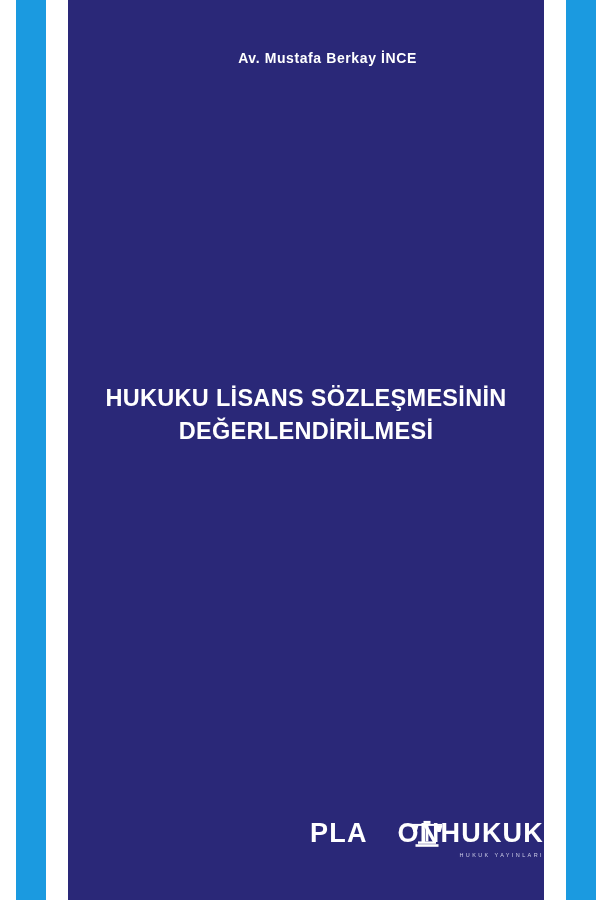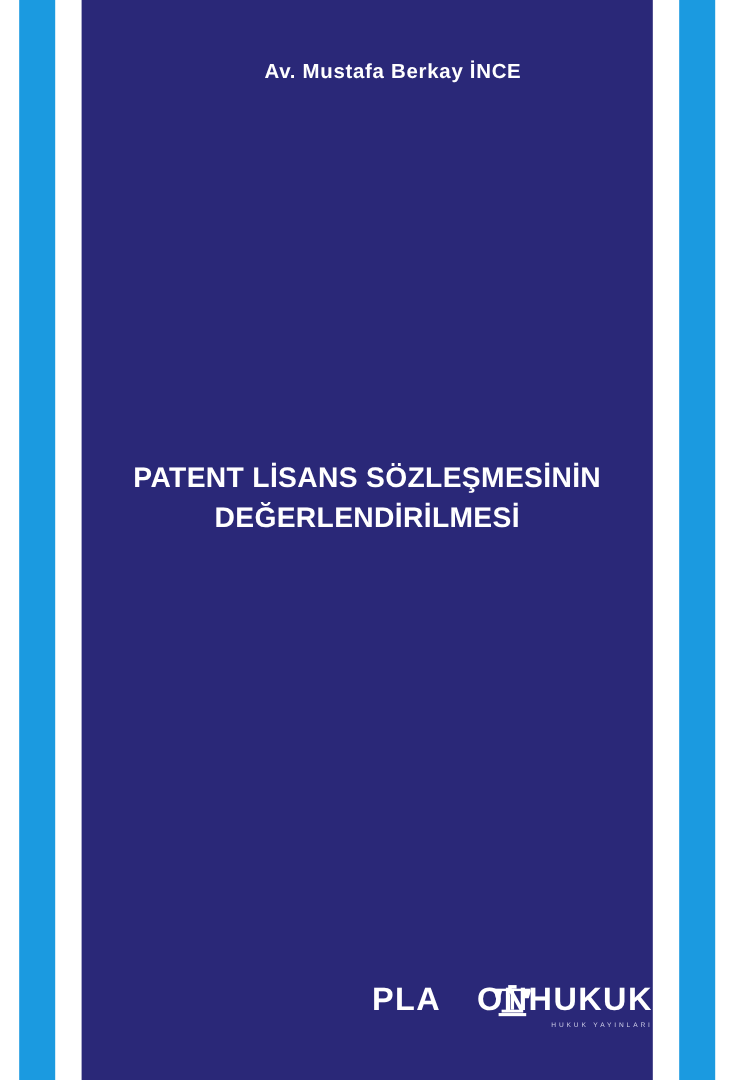--- a/index.html
+++ b/index.html
@@ -41,21 +41,21 @@
     background: #2a2878;
   }
 
   .author {
     position: absolute;
     left: 0;
     right: 0;
     top: 50px;
     text-align: center;
     color: #ffffff;
-    font-size: 17px;
+    font-size: 14px;
     font-weight: bold;
     letter-spacing: 0.6px;
     padding-left: 43px;
   }
 
   .title {
     position: absolute;
     left: 28px;
     right: 28px;
     top: 382px;
@@ -110,21 +110,21 @@
 <div class="cover">
 
   <div class="stripe stripe-left"></div>
   <div class="stripe stripe-right"></div>
 
   <div class="panel">
 
     <div class="author">Av. Mustafa Berkay İNCE</div>
 
     <div class="title">
-      <span class="title-line">PATENT LİSANS SÖZLEŞMESİNİN</span>
+      <span class="title-line">HUKUKU LİSANS SÖZLEŞMESİNİN</span>
       <span class="title-line">DEĞERLENDİRİLMESİ</span>
     </div>
 
     <div class="logo">
       <div class="logo-wordmark">
         <span>PLA</span><span class="spacer"></span><span>ONHUKUK</span>
 
         <svg class="scales" viewBox="0 0 34 30">
 
           <rect x="2" y="5.5" width="30" height="2" fill="#ffffff"></rect>

